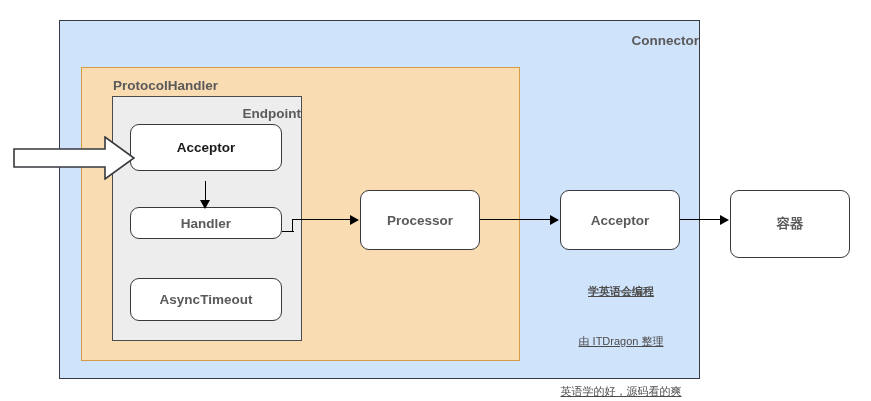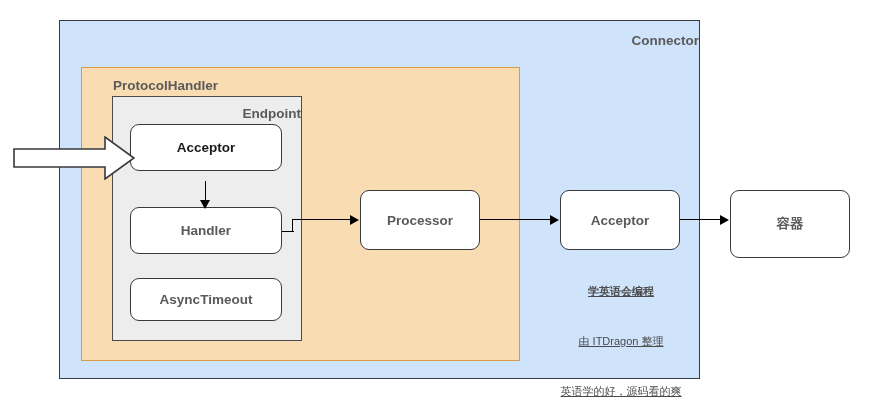--- a/index.html
+++ b/index.html
@@ -74,21 +74,21 @@
     align-items: center;
     justify-content: center;
     font-size: 13.5px;
     font-weight: bold;
     color: #5a5a5a;
     white-space: nowrap;
   }
   .node.dark-label { color: #1a1a1a; }
 
   #node-acceptor      { left: 130px; top: 124px; width: 152px; height: 47px; }
-  #node-handler       { left: 130px; top: 207px; width: 152px; height: 47px; }
+  #node-handler       { left: 130px; top: 207px; width: 152px; height: 32px; }
   #node-asynctimeout  { left: 130px; top: 278px; width: 152px; height: 43px; }
   #node-processor     { left: 360px; top: 190px; width: 120px; height: 60px; text-align: right; }
   #node-adapter       { left: 560px; top: 190px; width: 120px; height: 60px; }
   #node-rongqi        { left: 730px; top: 190px; width: 120px; height: 68px; }
 
   
   .line {
     background: #000000;
   }
   .hline { height: 1.4px; }

